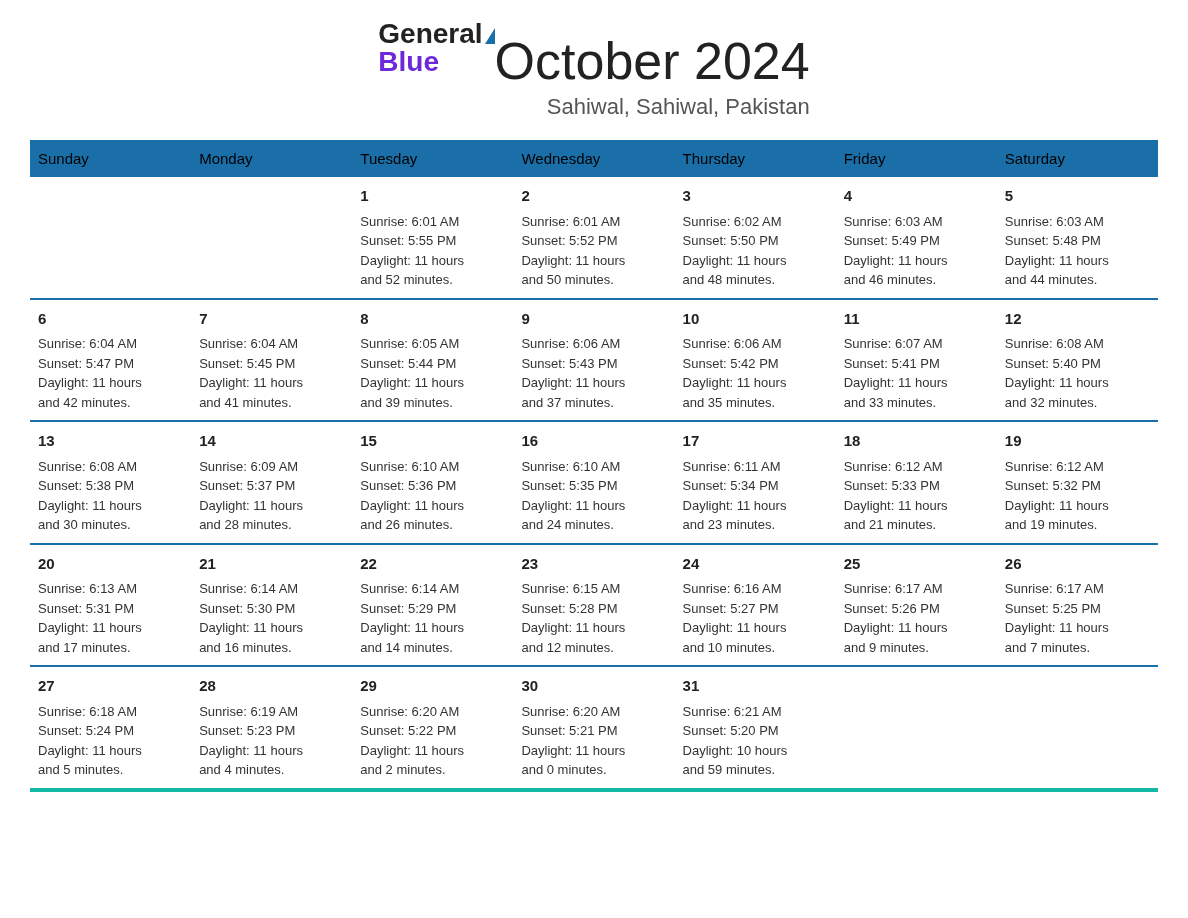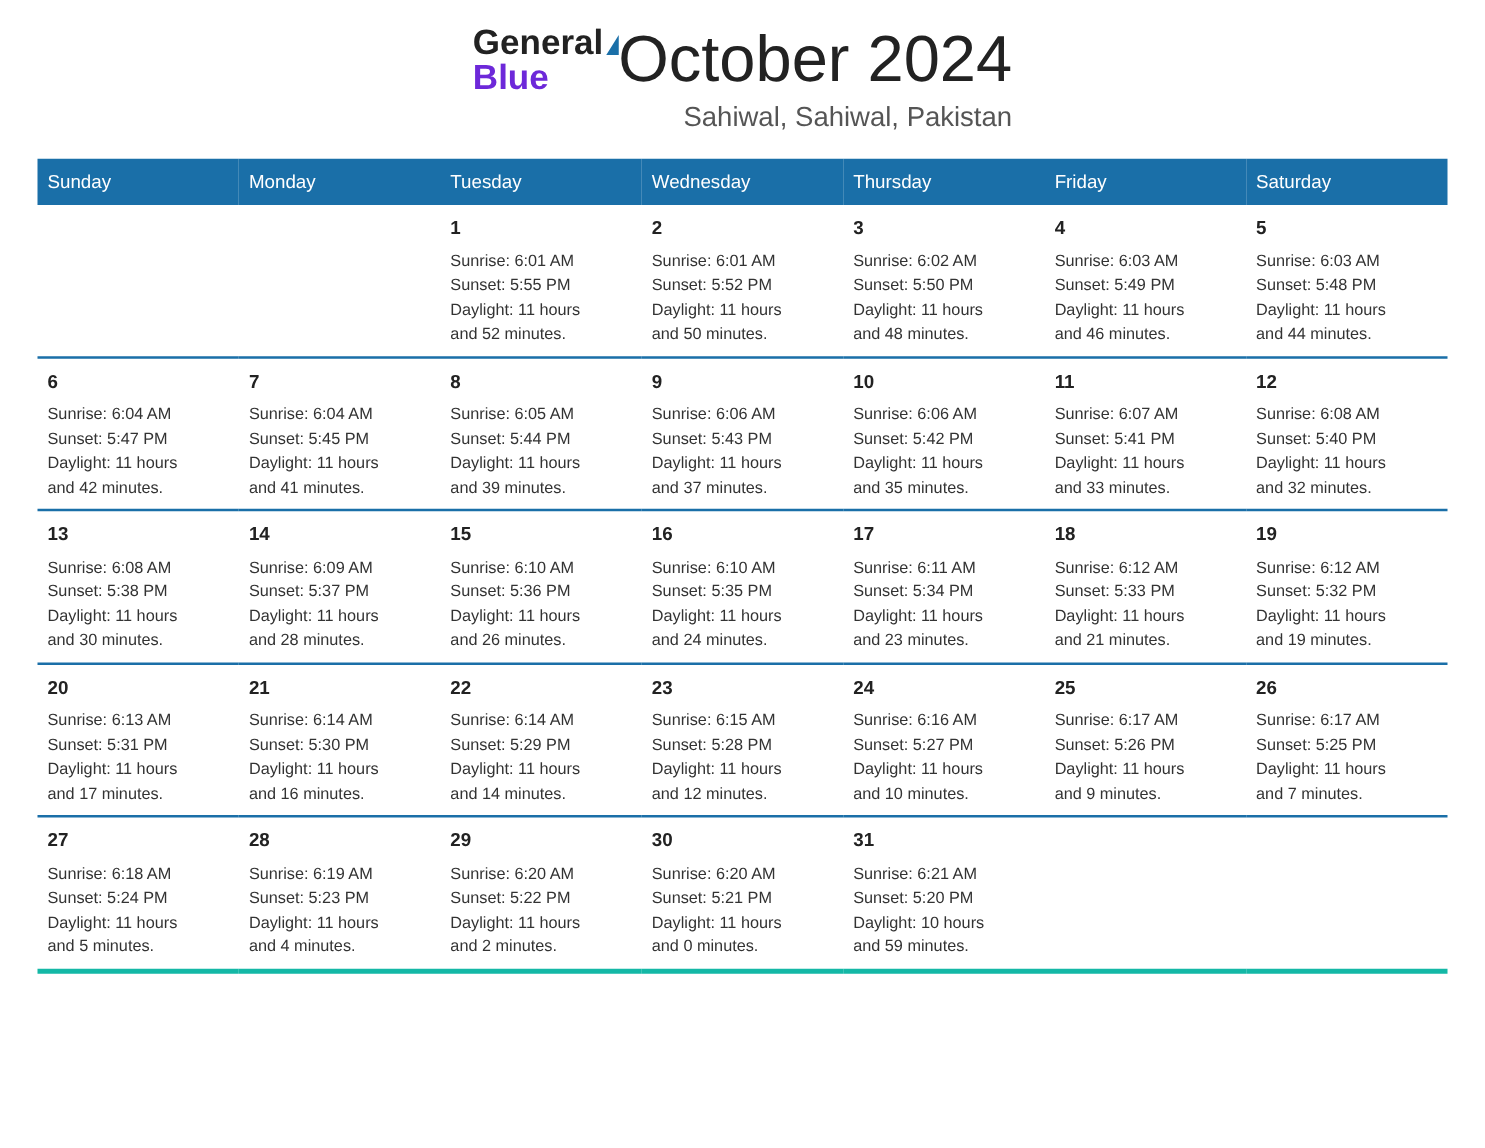--- a/index.html
+++ b/index.html
@@ -45,35 +45,36 @@
       top: -3px;
     }
     .title-block {
       text-align: right;
     }
     .title-block h1 {
       font-size: 52px;
       font-weight: normal;
       color: #222;
       line-height: 1.1;
+      margin-top: 13px;
     }
     .title-block h2 {
       font-size: 22px;
       font-weight: normal;
       color: #555;
       margin-top: 4px;
     }
     table {
       width: 100%;
       border-collapse: collapse;
       table-layout: fixed;
     }
     thead tr {
       background-color: #1a6fa8;
-      color: #ffffff;
+      color: #000000;
     }
     thead th {
       padding: 10px 8px;
       text-align: left;
       font-size: 15px;
       font-weight: normal;
     }
     tbody td {
       vertical-align: top;
       padding: 8px;

